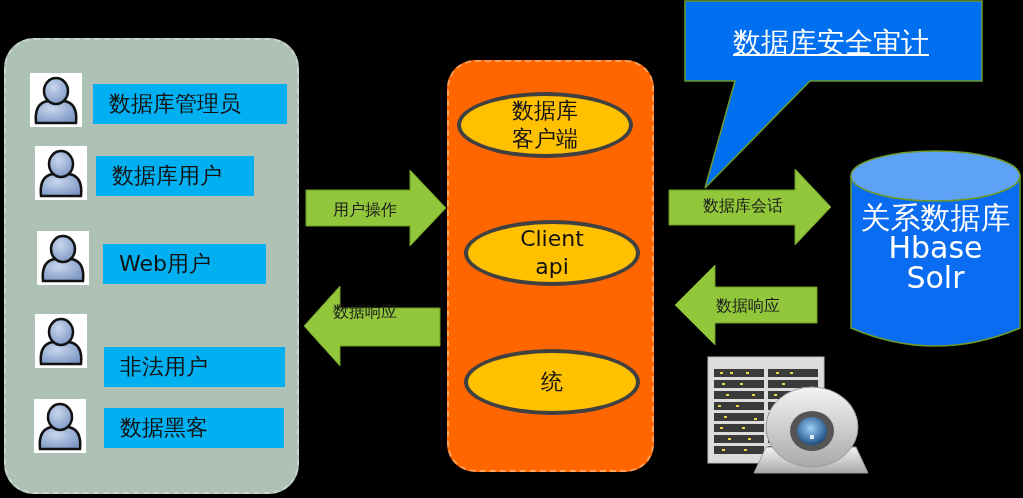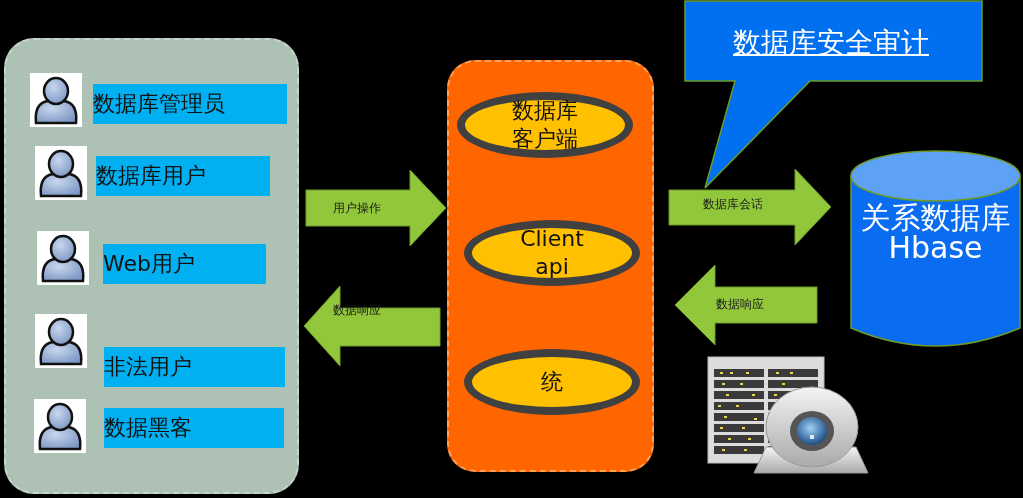--- a/index.html
+++ b/index.html
@@ -3,27 +3,27 @@
 <meta charset="utf-8">
 <style>
   html, body { margin:0; padding:0; }
   body { width:1023px; height:498px; background:#000; position:relative; overflow:hidden;
          font-family:"DejaVu Sans", "Liberation Sans", sans-serif; }
   .abs { position:absolute; }
   .user-panel { left:4px; top:38px; width:295px; height:456px; background:#adc2b5;
                 border:2px dashed #c8d6cc; border-radius:30px; box-sizing:border-box; }
   .avatar { width:52px; height:54px; background:#fff; }
   .label-box { background:#00b0f0; color:#111; font-size:22px; line-height:36px;
-               box-sizing:border-box; height:40px; display:flex; align-items:center; }
+               padding-left:16px; box-sizing:border-box; height:40px; display:flex; align-items:center; }
   .client-panel { left:447px; top:60px; width:207px; height:412px; background:#ff6600;
                   border:2px dashed #ffa15a; border-radius:28px; box-sizing:border-box; }
-  .ellipse { background:#ffc000; border:8px solid #404040; border-radius:50%; box-sizing:border-box;
+  .ellipse { background:#ffc000; border:4px solid #404040; border-radius:50%; box-sizing:border-box;
              display:flex; flex-direction:column; align-items:center; justify-content:center;
              color:#111; font-size:22px; line-height:28px; text-align:center; }
-  .arrow-text { font-size:12px; color:#1a1a1a; position:absolute; }
+  .arrow-text { font-size:16px; color:#1a1a1a; position:absolute; }
   .callout-text { color:#fff; font-size:28px;text-decoration:underline; }
   .db-text { color:#fff; font-size:30px; line-height:30px; text-align:center; }
 </style>
 </head>
 <body>
 
 <div class="abs user-panel"></div>
 
 <div class="abs avatar" style="left:30px;top:73px;">
   <svg width="52" height="54" viewBox="0 0 52 54">
@@ -38,21 +38,21 @@
     </svg>
 </div>
 <div class="abs label-box" style="left:93px;top:84px;width:194px;">数据库管理员</div>
 
 <div class="abs avatar" style="left:35px;top:146px;">
   <svg width="52" height="54" viewBox="0 0 52 54">
       <path d="M6 50 Q4 30 18 28 L34 28 Q48 30 46 50 Z" fill="url(#ug)" stroke="#111" stroke-width="2.5"></path>
       <ellipse cx="26" cy="18" rx="12" ry="13" fill="url(#ug)" stroke="#111" stroke-width="2.5"></ellipse>
     </svg>
 </div>
-<div class="abs label-box" style="left:96px;top:156px;width:174px;">数据库用户</div>
+<div class="abs label-box" style="left:96px;top:156px;width:158px;">数据库用户</div>
 
 <div class="abs avatar" style="left:37px;top:231px;">
   <svg width="52" height="54" viewBox="0 0 52 54">
       <path d="M6 50 Q4 30 18 28 L34 28 Q48 30 46 50 Z" fill="url(#ug)" stroke="#111" stroke-width="2.5"></path>
       <ellipse cx="26" cy="18" rx="12" ry="13" fill="url(#ug)" stroke="#111" stroke-width="2.5"></ellipse>
     </svg>
 </div>
 <div class="abs label-box" style="left:103px;top:244px;width:163px;">Web用户</div>
 
 <div class="abs avatar" style="left:35px;top:314px;">
@@ -103,20 +103,21 @@
 <div class="arrow-text" style="left:703px;top:196px;">数据库会话</div>
 <div class="arrow-text" style="left:716px;top:296px;">数据响应</div>
 
 <svg class="abs" style="left:848px;top:148px;" width="175" height="212">
   <path d="M3,28 L3,180 Q87,216 172,180 L172,28 Z" fill="#0a6cf0" stroke="#6d9a2a" stroke-width="1.5"></path>
   <ellipse cx="87.5" cy="28" rx="84.5" ry="25" fill="#5ea2f5" stroke="#6d9a2a" stroke-width="1.5"></ellipse>
 </svg>
 <div class="abs db-text" style="left:848px;top:203px;width:175px;">
   <div>关系数据库</div>
   <div>Hbase</div>
+  <div>Solr</div>
 </div>
 
 <svg class="abs" style="left:696px;top:355px;" width="180" height="125">
   <defs>
     <linearGradient id="cam" x1="0" y1="0" x2="0" y2="1">
         <stop offset="0" stop-color="#f4f4f4"></stop>
         <stop offset="1" stop-color="#a9a9a9"></stop>
       </linearGradient>
     <radialGradient id="lens" cx="45%" cy="40%" r="60%">
         <stop offset="0" stop-color="#9fd0f5"></stop>

